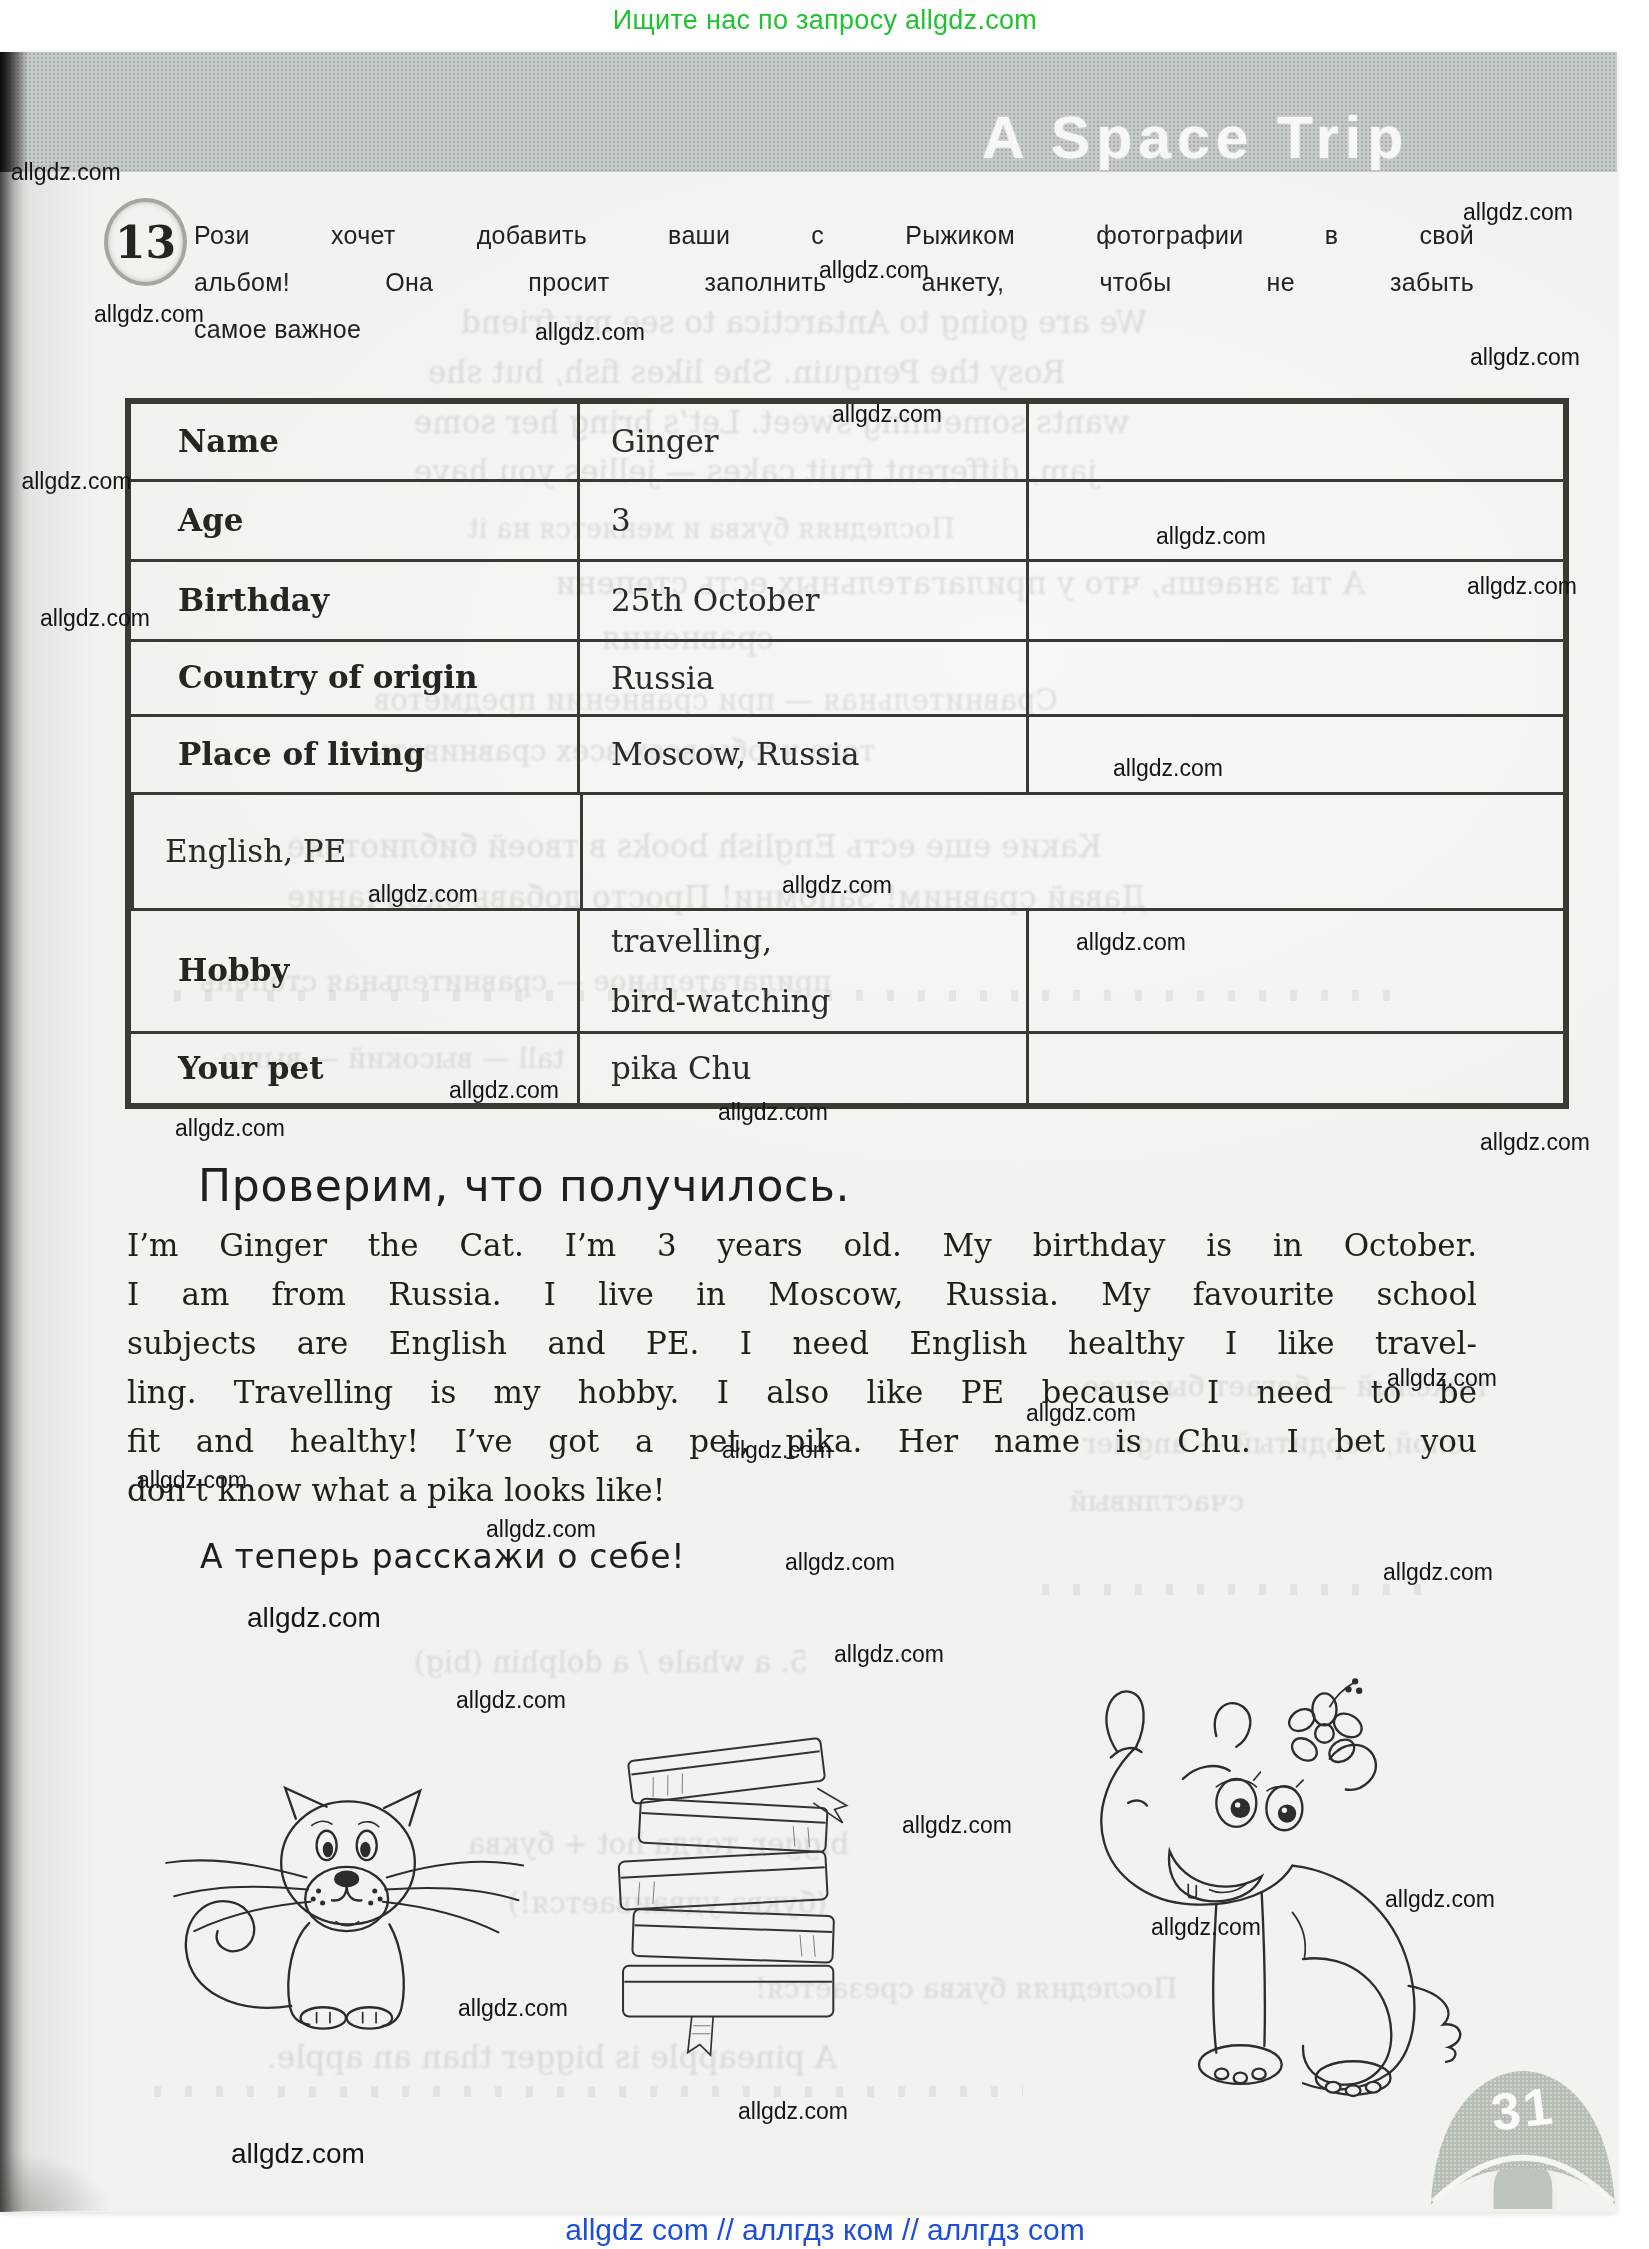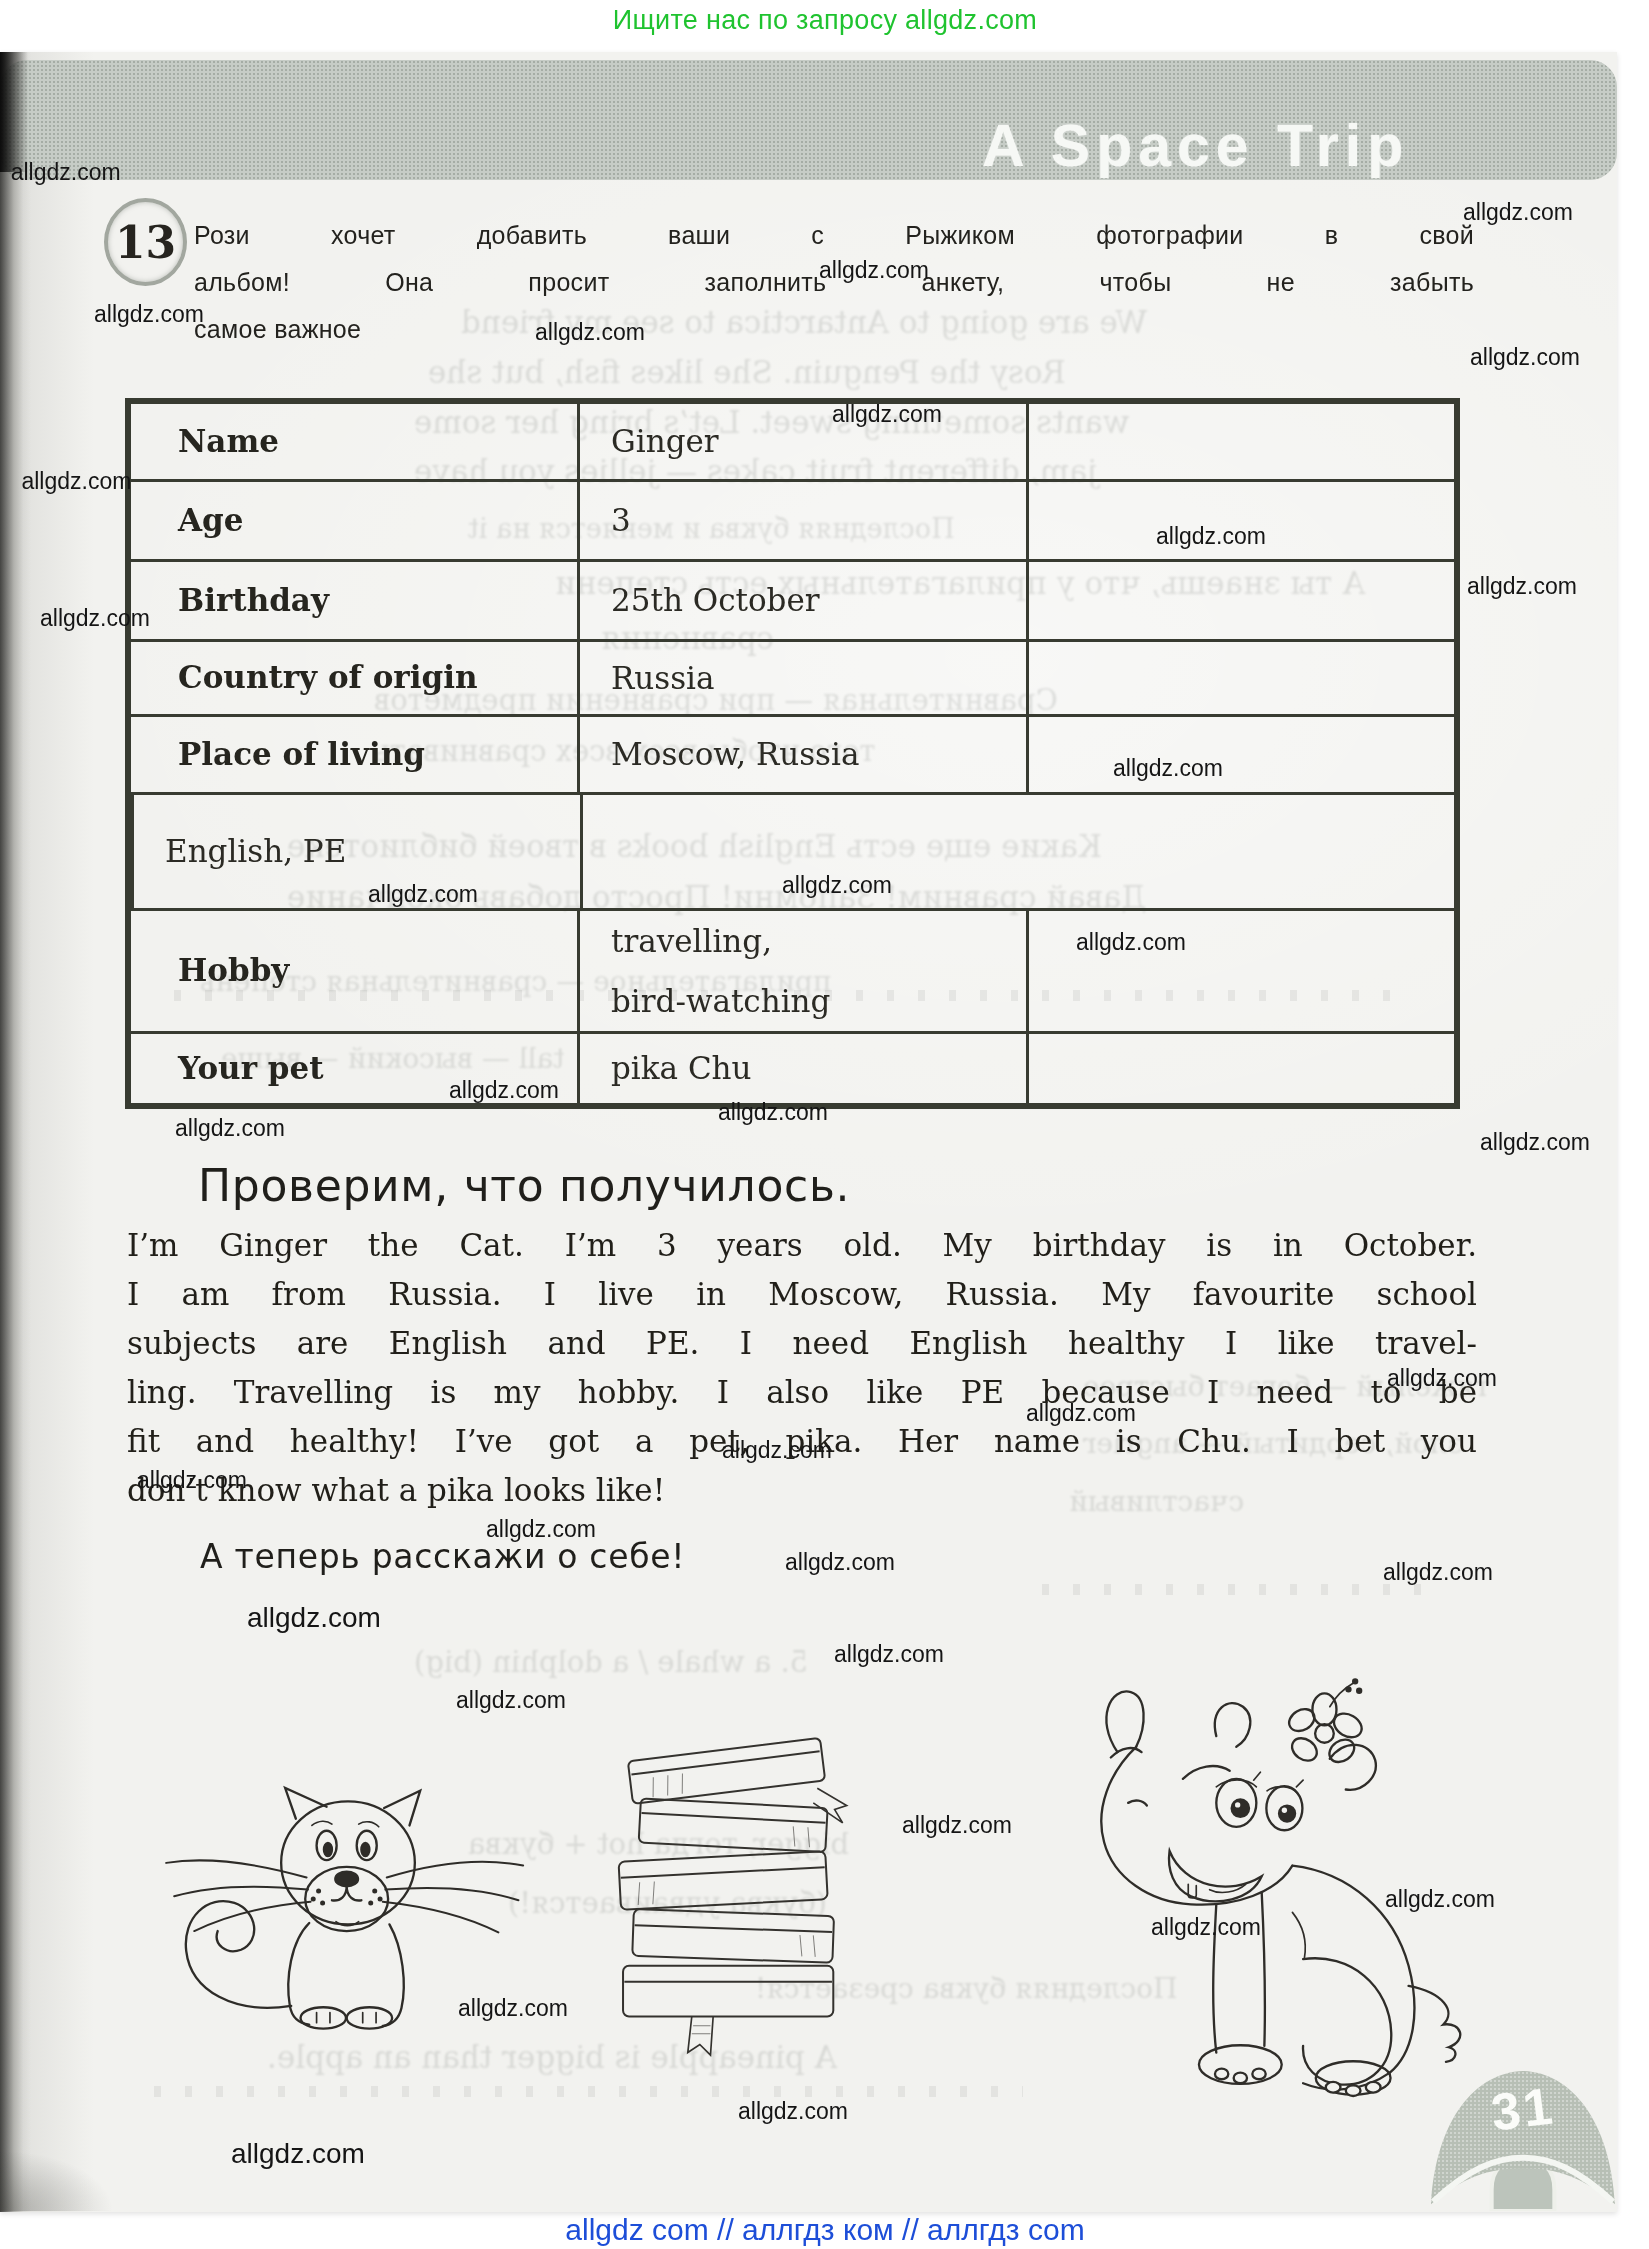--- a/index.html
+++ b/index.html
@@ -13,24 +13,24 @@
              font-size:30px;color:#1d4ed8;font-weight:500;}
 
   
   .scan{position:absolute;left:0;top:52px;width:1617px;height:2160px;
         background-color:#f2f2ef;
         background-image:
           radial-gradient(ellipse 936px 601px at 62% 28%, rgba(255,255,255,.45), transparent),
           linear-gradient(90deg, rgba(110,110,104,.16), transparent 94px);
         box-shadow:0 2px 5.3px rgba(0,0,0,.12);}
 
-  .band{position:absolute;left:0;top:8px;width:100%;height:120px;
+  .band{position:absolute;left:0;top:0;width:100%;height:120px;
         background-color:#c6ccc6;
         background-image:radial-gradient(rgba(122,132,122,.45) 0.7px, transparent 0.9px);
-        background-size:4px 4px;border-radius:27px;}
+        background-size:4px 4px;}
   .band-title{position:absolute;left:982px;top:52px;font-size:59px;font-weight:bold;
         color:#f6f8f5;letter-spacing:6px;white-space:nowrap;
         text-shadow:0 0 2px rgba(255,255,255,.55);}
 
   .spine{position:absolute;left:0;top:0;width:31px;height:100%;
         background:linear-gradient(90deg, rgba(30,30,28,.8), rgba(92,92,86,.35) 45%,
                    rgba(150,150,144,.12) 75%, transparent);}
   .spine-top{position:absolute;left:0;top:0;width:28px;height:120px;
         background:linear-gradient(90deg, rgba(8,8,8,.92), rgba(40,40,38,.45) 60%, transparent);}
   .corner-shadow{position:absolute;left:0;top:2098px;width:114px;height:61px;
@@ -43,21 +43,21 @@
   .ex-num{font-family:"DejaVu Serif",serif;font-weight:bold;font-size:44px;color:#26241f;}
 
   .instr{position:absolute;left:194px;top:160px;width:1280px;
         font-family:Liberation Sans, sans-serif;font-size:25px;line-height:47px;
         color:#23221e;letter-spacing:0.3px;}
   .jus{text-align:justify;}
   .jus::after{content:"";display:inline-block;width:100%;height:0;}
   .instr .jus{height:47px;overflow:hidden;}
 
   
-  .ftable{position:absolute;left:125px;top:346px;width:1335px;height:711px;
+  .ftable{position:absolute;left:125px;top:346px;width:1444px;height:711px;
         border:6px solid #383b31;box-sizing:border-box;
         font-family:"DejaVu Serif",serif;font-size:31px;}
   .frow{display:flex;box-sizing:border-box;}
   .frow + .frow{border-top:3.3px solid #383b31;}
   .frow:nth-child(1){height:75px;}
   .frow:nth-child(2){height:80px;}
   .frow:nth-child(3){height:80px;}
   .frow:nth-child(4){height:75px;}
   .frow:nth-child(5){height:78px;}
   .frow:nth-child(6){height:116px;}

